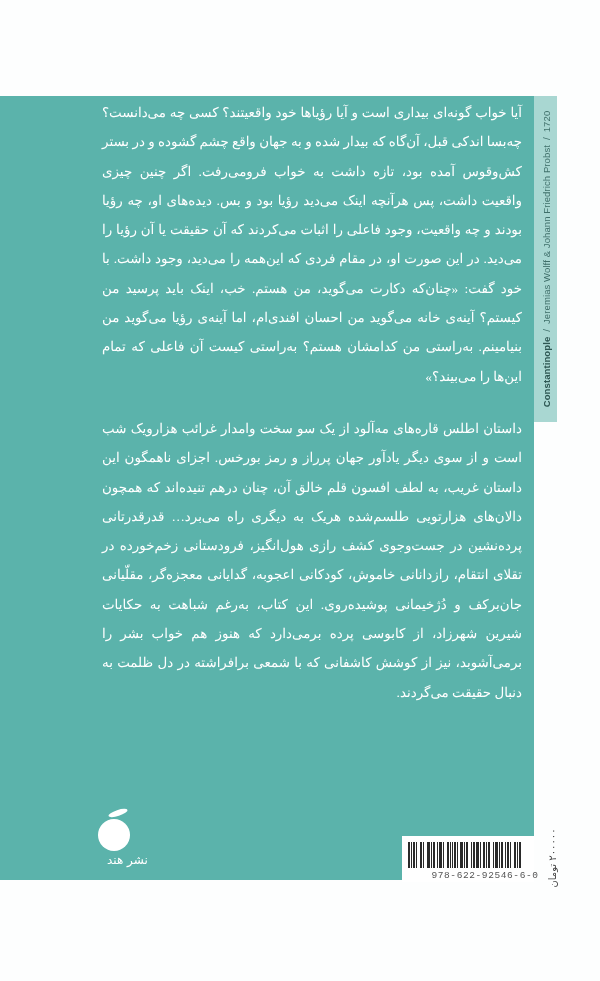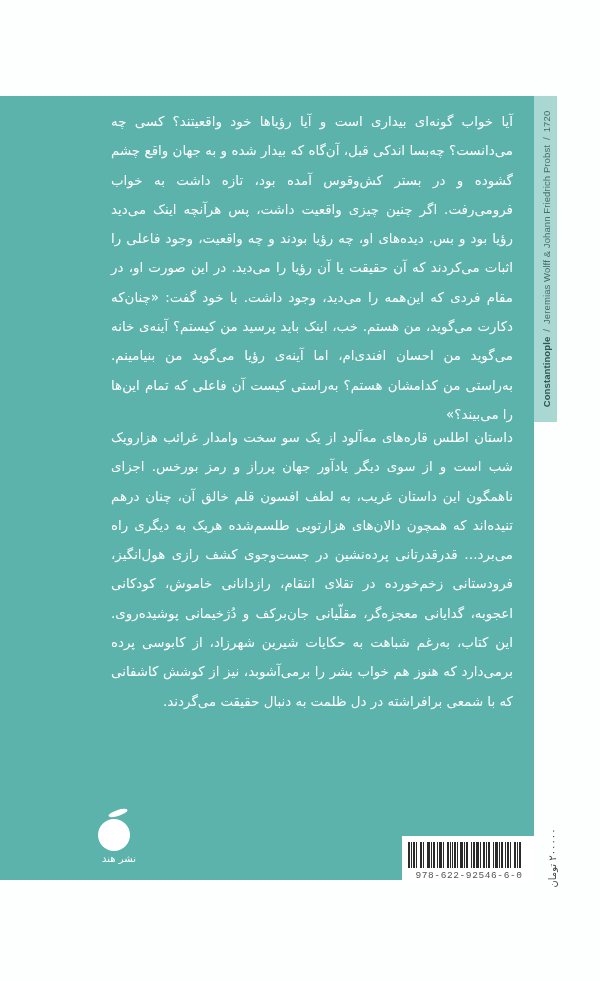--- a/index.html
+++ b/index.html
@@ -22,49 +22,49 @@
     white-space: nowrap; font-family: "Liberation Sans", sans-serif;
     font-size: 9.5px; color: #3f6f6a; letter-spacing: 0.1px;
   }
   .spine-text .strong { font-weight: bold; color: #2e5753; }
   .spine-text .sep { margin: 0 5px; }
   .para {
     position: absolute; left: 102px; width: 420px;
     direction: rtl; text-align: justify; text-align-last: right;
     color: #ffffff; font-size: 13.4px; line-height: 29.3px;
   }
-  .para p { margin: 9px; }
+  .para p { margin: 0; font-family: Liberation Serif, serif; }
   #para1 { top: 98px; }
   #para2 { top: 414px; }
   .logo {
     position: absolute; left: 92px; top: 808px; width: 44px; height: 52px;
   }
   .logo-leaf {
     position: absolute; left: 16px; top: 2px; width: 20px; height: 6px;
     background: #ffffff; border-radius: 50%; transform: rotate(-18deg);
   }
   .logo-fruit {
     position: absolute; left: 6px; top: 11px; width: 32px; height: 32px;
     background: #ffffff; border-radius: 50%;
   }
   .logo-text {
-    position: absolute; left: 0; top: 45px; width: 44px; text-align: right;
-    font-size: 10px; color: #ffffff; direction: rtl;
+    position: absolute; left: 15px; top: 45px; width: 44px; text-align: left;
+    font-size: 12px; color: #ffffff; direction: rtl;
   }
   .barcode-box {
     position: absolute; left: 402px; top: 836px; width: 132px; height: 46px;
     background: #ffffff;
   }
   .bars {
     position: absolute; left: 6px; top: 6px; width: 122px; height: 26px;
     display: flex; align-items: stretch;
   }
   .bars span { display: block; background: #2a2a2a; margin-right: 1px; }
   .isbn {
-    position: absolute; left: 4px; top: 34px; width: 126px; text-align: center;
+    position: absolute; left: 20px; top: 34px; width: 126px; text-align: center;
     font-family: "Liberation Mono", monospace; font-size: 9.5px; color: #555; letter-spacing: 0.6px;
   }
   .price {
     position: absolute; left: 552px; top: 858px;
     transform: translate(-50%, -50%) rotate(-90deg);
     white-space: nowrap; font-size: 10px; color: #444; direction: rtl;
   }
 </style>
 </head>
 <body>

